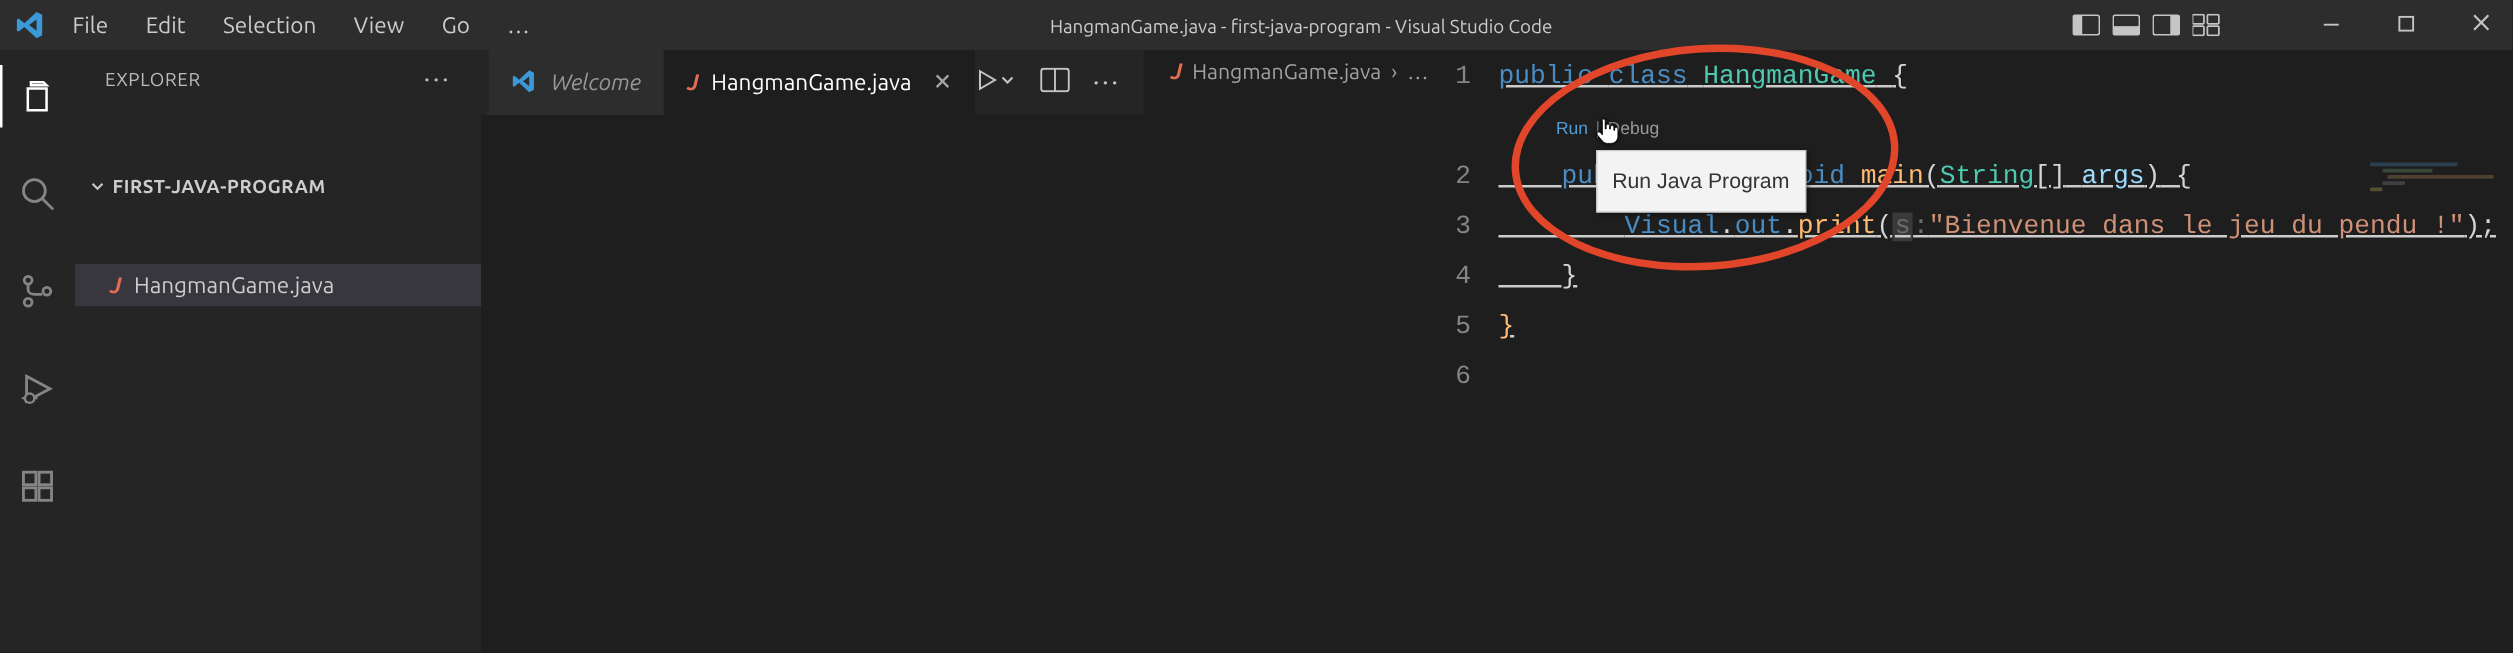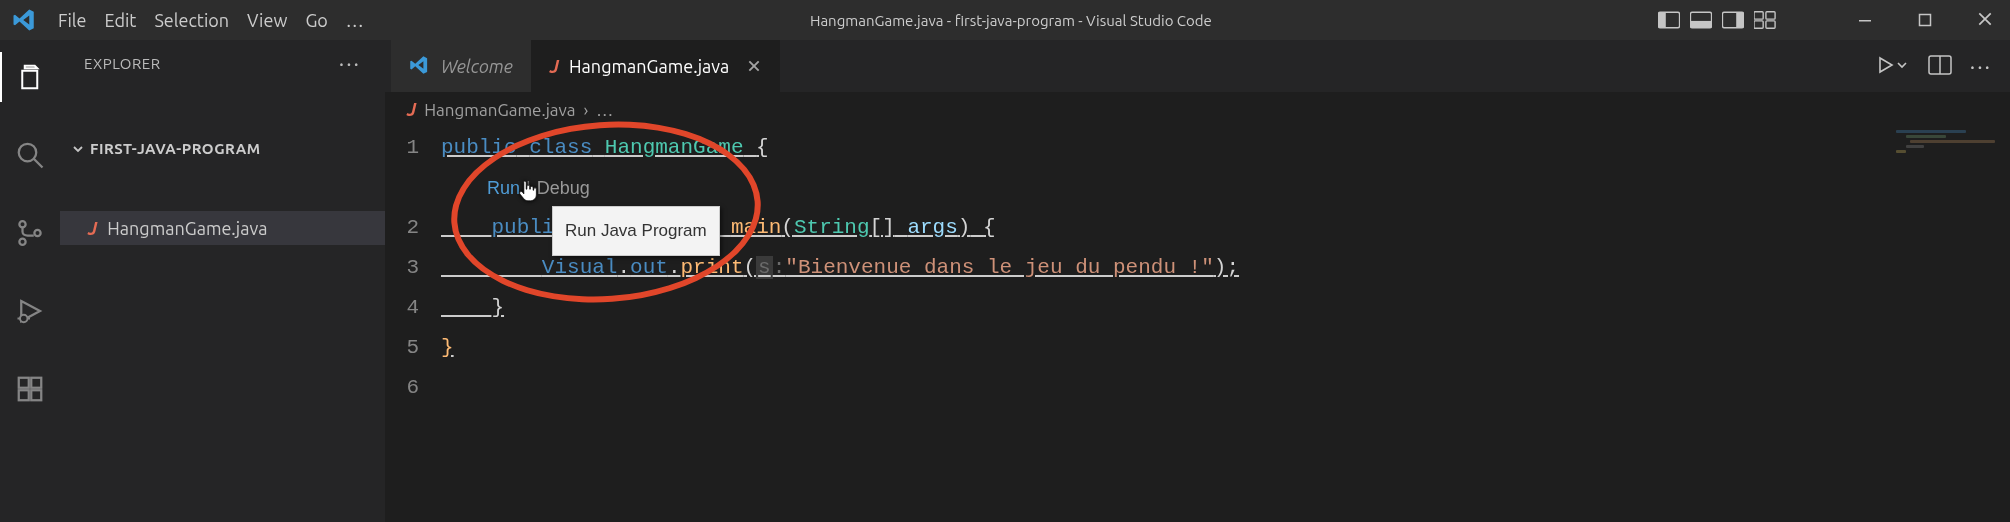--- a/index.html
+++ b/index.html
@@ -16,21 +16,21 @@
 
 .titlebar {
   height: 40px;
   background: #2d2d2d;
   display: flex;
   align-items: center;
   padding: 0 10px;
   font-size: 18px;
 }
 .vscode-logo { width: 28px; height: 28px; margin-right: 14px; display:flex; align-items:center; justify-content:center; }
-.menu-items { display: flex; gap: 18px; margin-left: 6px; }
+.menu-items { display: flex; gap: 30px; margin-left: 6px; }
 .menu-items > span { cursor: default; }
 .title-center { flex: 1; text-align: center; font-size: 15px; color: #cccccc; }
 .title-right { display: flex; gap: 14px; align-items: center; }
 .title-right .group { display:flex; gap: 10px; margin-right: 30px; }
 .win-controls { display:flex; gap: 30px; margin-left: 30px; align-items:center; }
 .win-controls span { width: 30px; text-align:center; font-size: 18px; }
 
 
 .box-icon { width:22px; height:18px; display:inline-flex; }
 
@@ -97,21 +97,21 @@
   font-size: 18px;
   background: #37373d;
 }
 .file-icon-J-small { color: #e46b54; font-weight: 700; font-size: 18px; font-style: italic; }
 
 
 .editor {
   flex: 1;
   background: #1e1e1e;
   display:flex;
-  flex-direction:column;
+  flex-direction:row;
   position:relative;
 }
 .tabs {
   height: 52px;
   background: #252526;
   display:flex;
   align-items:stretch;
   padding-left: 6px;
 }
 .tab {
@@ -154,21 +154,21 @@
   font-size: 21px;
   line-height: 40px;
   padding-top: 2px;
 }
 .gutter { width: 56px; text-align: right; color: #858585; padding-right: 22px; }
 .gutter div { height: 40px; }
 .lines { flex:1; position:relative; }
 .lines .line { height: 40px; white-space: pre; text-decoration: underline; }
 .codelens {
   font-family: "Segoe UI", sans-serif;
-  font-size: 18px;
+  font-size: 14px;
   color: #999999;
   height: 40px;
   display:flex;
   align-items:center;
   padding-left: 46px;
 }
 .codelens .run-link { color: #4f9cd6; cursor: pointer; }
 .codelens .sep { margin: 0 6px; color: #7a7a7a; }
 
 
@@ -425,21 +425,21 @@
         <div class="line">    <span class="kw">public</span> <span class="kw">static</span> <span class="kw">void</span> <span class="mth">main</span><span class="pun">(</span><span class="typ">String</span><span class="pun">[]</span> <span class="var">args</span><span class="pun">)</span> <span class="pun">{</span></div>
 
         <div class="line">        <span class="fld">Visual</span><span class="pun">.</span><span class="fld">out</span><span class="pun">.</span><span class="mth">print</span><span class="pun">(</span><span class="hint"><span class="hint-sel">s</span><span>:</span></span><span class="str">"Bienvenue dans le jeu du pendu !"</span><span class="pun">);</span></div>
 
         <div class="line">    <span class="pun">}</span></div>
 
         <div class="line"><span class="mth">}</span></div>
 
         <div class="line"></div>
 
-        <div class="tooltip" style="left:111px; top:78px;">Run Java Program</div>
+        <div class="tooltip" style="left:78px; top:78px;">Run Java Program</div>
 
         <div class="hand-cursor" style="left:74px; top:50px;">
           <svg viewBox="0 0 24 24" width="26" height="26">
               <path fill="#fff" stroke="#000" stroke-width="0.6" d="M9 3c.8 0 1.3.6 1.3 1.3v6h.7V8c0-.7.6-1.2 1.3-1.2s1.2.5 1.2 1.2v2.3h.7V9c0-.7.5-1.2 1.2-1.2s1.3.5 1.3 1.2v2.3h.6v-1c0-.7.5-1.2 1.2-1.2s1.2.5 1.2 1.2v5.4c0 3-2.4 5.3-5.4 5.3h-2.2c-1.6 0-3-.7-4-1.9l-3.5-4.3c-.5-.6-.4-1.5.2-2 .6-.5 1.5-.4 2 .2l1.4 1.7V4.3C7.7 3.6 8.3 3 9 3z"></path>
             </svg>
         </div>
 
         <div class="ellipse" style="left:10px; top:-6px; width:310px; height:180px;"></div>
       </div>
     </div>

